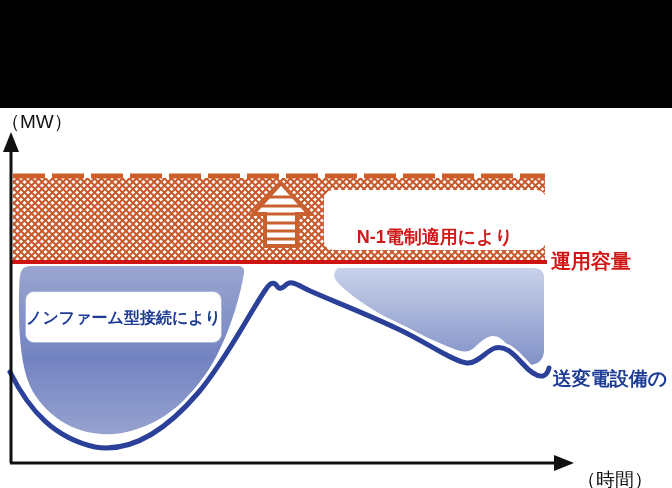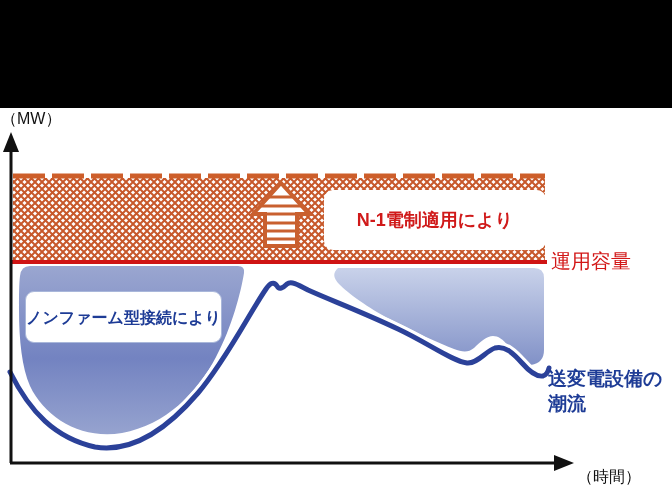--- a/index.html
+++ b/index.html
@@ -3,34 +3,34 @@
 <meta charset="utf-8">
 <style>
   html,body{margin:0;padding:0;}
   body{
     width:672px;height:488px;position:relative;background:#ffffff;
     font-family:"Liberation Sans","DejaVu Sans",sans-serif;overflow:hidden;
   }
   .black-bar{position:absolute;left:0;top:0;width:672px;height:108px;background:#000000;}
   .chart-svg{position:absolute;left:0;top:0;}
   .abs{position:absolute;white-space:nowrap;}
-  .axis-label{color:#111111;font-size:16px;font-weight:500;}
-  .capacity-label{left:551px;top:248px;color:#d21616;font-size:20px;font-weight:400;}
+  .axis-label{color:#111111;font-size:19px;font-weight:500;}
+  .capacity-label{left:551px;top:248px;color:#d21616;font-size:20px;font-weight:700;}
   .flow-label{
-    left:548px;top:366px;width:124px;color:#1e3c96;
+    left:548px;top:366px;width:124px;text-align:center;color:#1e3c96;
     font-size:19px;line-height:25px;font-weight:600;white-space:nowrap;
   }
   .callout{
     position:absolute;background:#ffffff;border-radius:9px;
     display:flex;flex-direction:column;justify-content:center;align-items:center;
     text-align:center;
   }
   .callout-n1{
     left:324px;top:190px;width:222px;height:60px;
-    color:#d01a1a;font-size:18px;line-height:25px;font-weight:600;
+    color:#d01a1a;font-size:18px;line-height:25px;font-weight:600;justify-content:flex-end;
   }
   .callout-nonfirm{
     left:25px;top:291px;width:197px;height:52px;border:1px solid #a9b7da;
     color:#1e3c96;font-size:16px;line-height:23px;font-weight:600;box-sizing:border-box;
   }
   .mw-label{left:1px;top:109px;}
   .time-label{left:577px;top:467px;}
 </style>
 </head>
 <body>
@@ -119,21 +119,20 @@
 </svg>
 
 <div class="abs axis-label mw-label">（MW）</div>
 
 <div class="abs axis-label time-label">（時間）</div>
 
 <div class="abs capacity-label">運用容量</div>
 
 <div class="abs flow-label">
   <div>送変電設備の</div>
-  <div>潮流</div>
 </div>
 
 <div class="callout callout-n1">
   <div>N-1電制適用により</div>
 </div>
 
 <div class="callout callout-nonfirm">
   <div>ノンファーム型接続により</div>
 </div>
 

